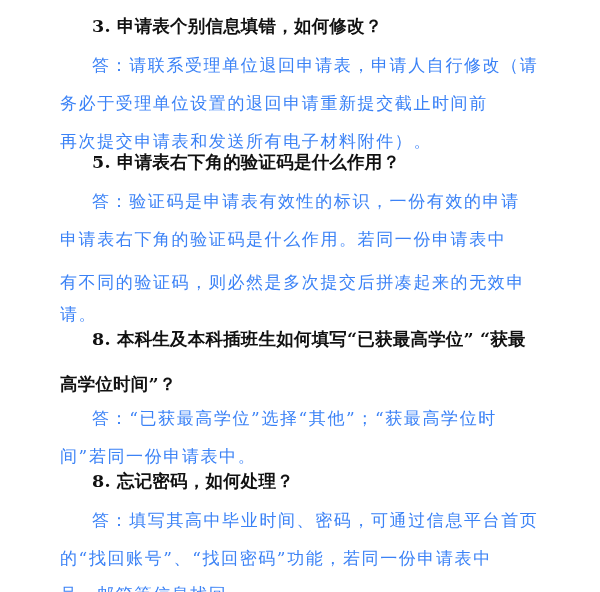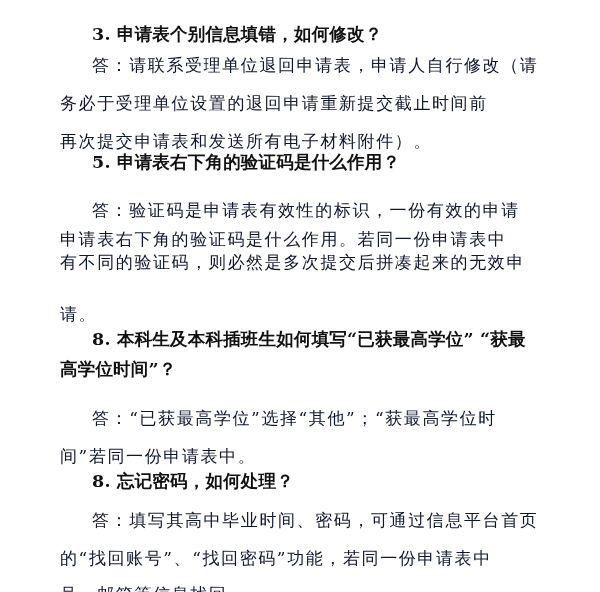--- a/index.html
+++ b/index.html
@@ -9,40 +9,40 @@
     color: #111111;
   }
   .doc { position: absolute; left: 0; top: 0; width: 600px; }
   .line {
     position: absolute; left: 60px; width: 480px;
     font-size: 17px; line-height: 24px; white-space: nowrap;
     letter-spacing: 1.6px;
   }
   .line.indent { left: 92px; }
   .q { font-weight: bold; letter-spacing: 0.2px; font-size: 17.5px; }
-  .a { color: #0f172a; }
+  .a { color: #3b82f6; }
 </style>
 </head>
 <body>
 
 <div class="doc">
 
-  <div class="line indent q" style="top:22px">3. 申请表个别信息填错，如何修改？</div>
+  <div class="line indent q" style="top:14px">3. 申请表个别信息填错，如何修改？</div>
   <div class="line indent a" style="top:53px">答：请联系受理单位退回申请表，申请人自行修改（请</div>
   <div class="line a" style="top:91px">务必于受理单位设置的退回申请重新提交截止时间前</div>
   <div class="line a" style="top:129px">再次提交申请表和发送所有电子材料附件）。</div>
 
   <div class="line indent q" style="top:150px">5. 申请表右下角的验证码是什么作用？</div>
-  <div class="line indent a" style="top:198px">答：验证码是申请表有效性的标识，一份有效的申请</div>
+  <div class="line indent a" style="top:189px">答：验证码是申请表有效性的标识，一份有效的申请</div>
   <div class="line a" style="top:227px">申请表右下角的验证码是什么作用。若同一份申请表中</div>
-  <div class="line a" style="top:250px">有不同的验证码，则必然是多次提交后拼凑起来的无效申</div>
+  <div class="line a" style="top:270px">有不同的验证码，则必然是多次提交后拼凑起来的无效申</div>
   <div class="line a" style="top:302px">请。</div>
 
   <div class="line indent q" style="top:327px">8. 本科生及本科插班生如何填写“已获最高学位” “获最</div>
-  <div class="line q" style="top:357px">高学位时间”？</div>
+  <div class="line q" style="top:372px">高学位时间”？</div>
   <div class="line indent a" style="top:406px">答：“已获最高学位”选择“其他”；“获最高学位时</div>
   <div class="line a" style="top:444px">间”若同一份申请表中。</div>
 
   <div class="line indent q" style="top:469px">8. 忘记密码，如何处理？</div>
   <div class="line indent a" style="top:508px">答：填写其高中毕业时间、密码，可通过信息平台首页</div>
   <div class="line a" style="top:546px">的“找回账号”、“找回密码”功能，若同一份申请表中</div>
   <div class="line a" style="top:582px">号、邮箱等信息找回。</div>
 
 </div>
 

